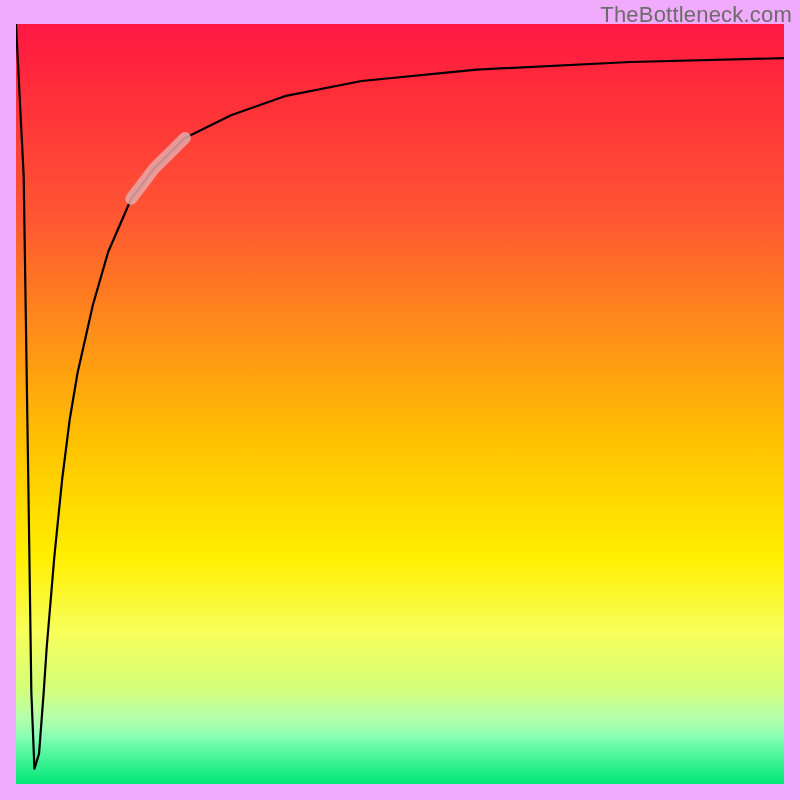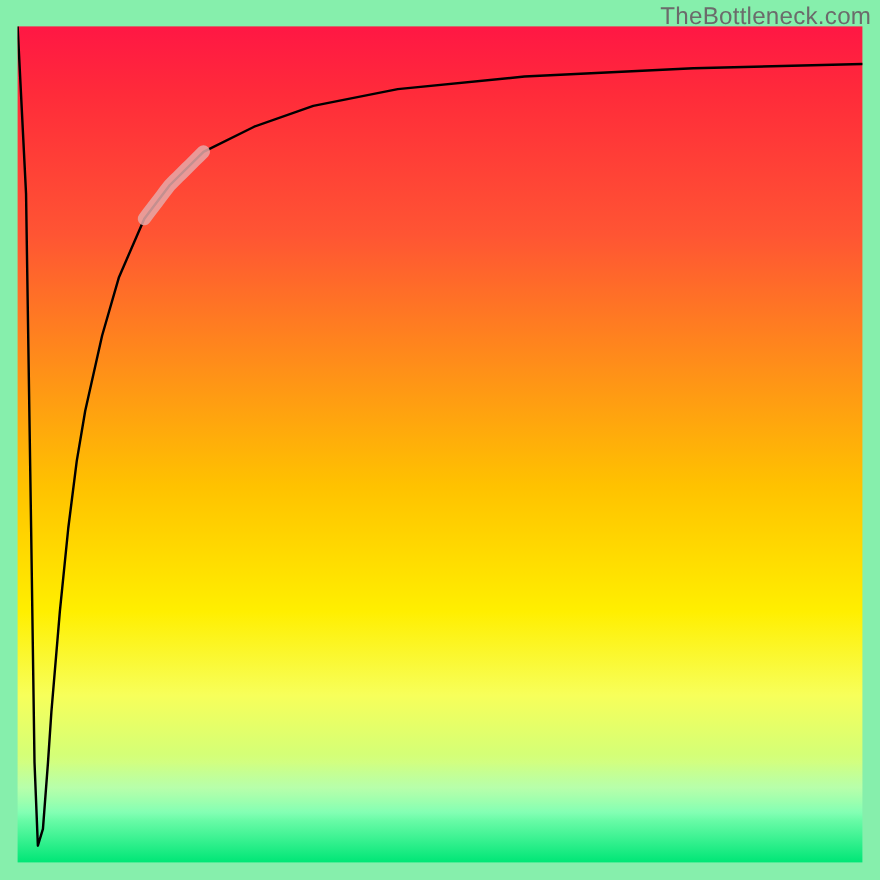--- a/index.html
+++ b/index.html
@@ -8,21 +8,21 @@
     width: 800px;
     height: 800px;
     overflow: hidden;
     font-family: Arial, Helvetica, sans-serif;
     background: #000;
   }
   .frame {
     position: relative;
     width: 800px;
     height: 800px;
-    background: #86efac;
+    background: #f0abfc;
   }
   .plot-area {
     position: absolute;
     left: 16px;
     top: 24px;
     width: 768px;
     height: 760px;
     
     background: linear-gradient(
       to bottom,

